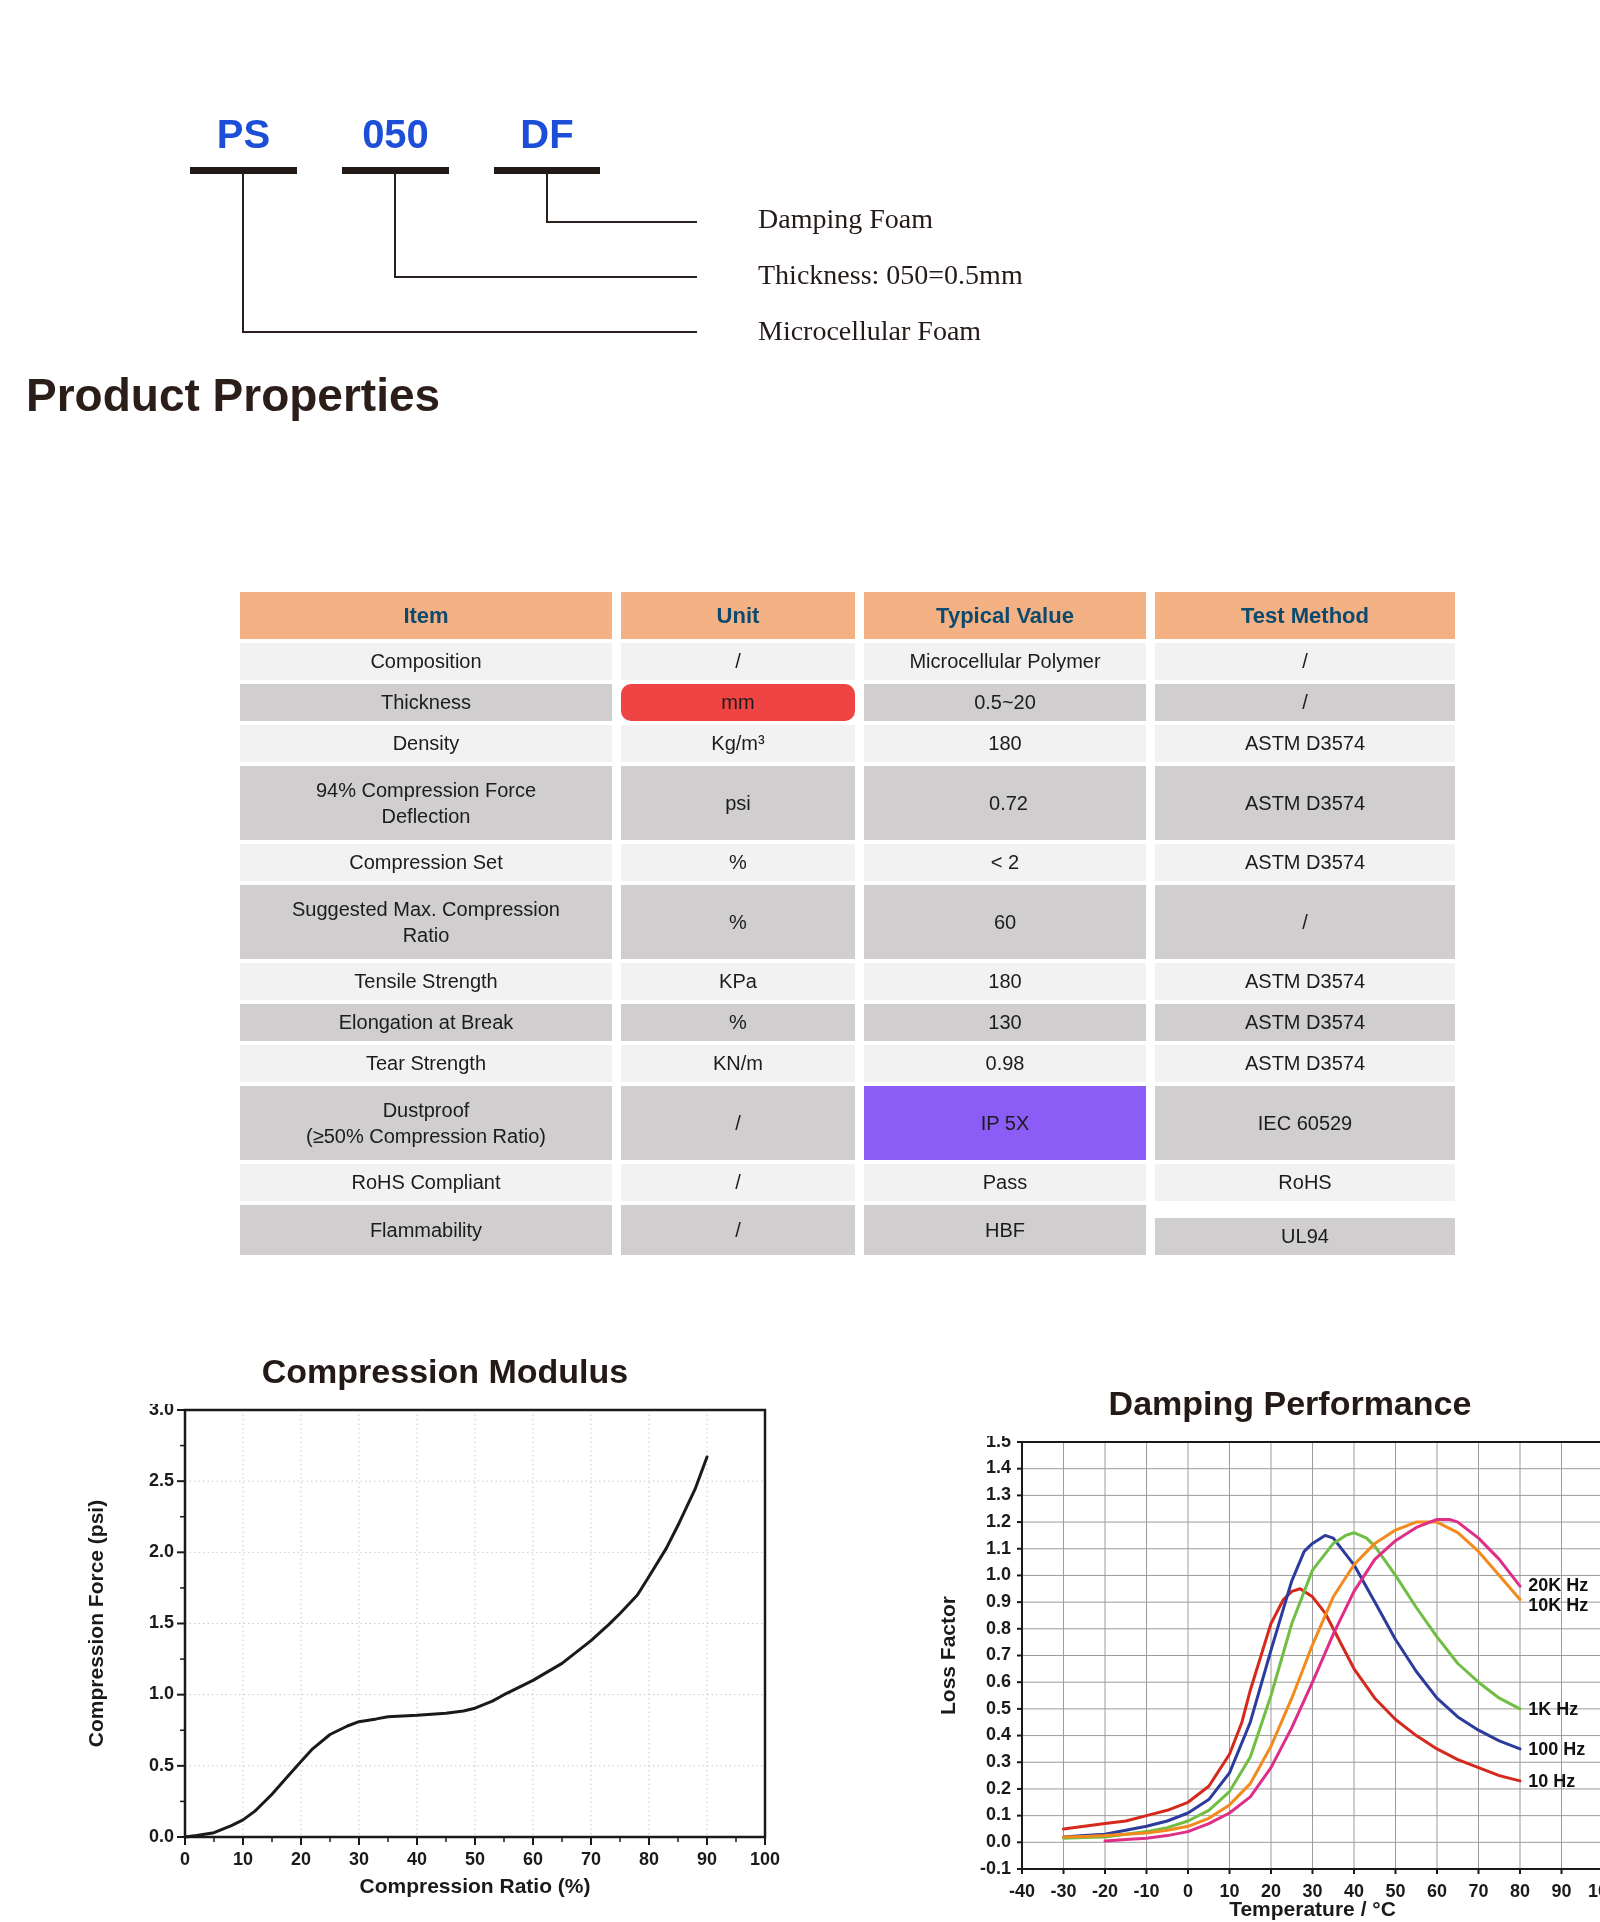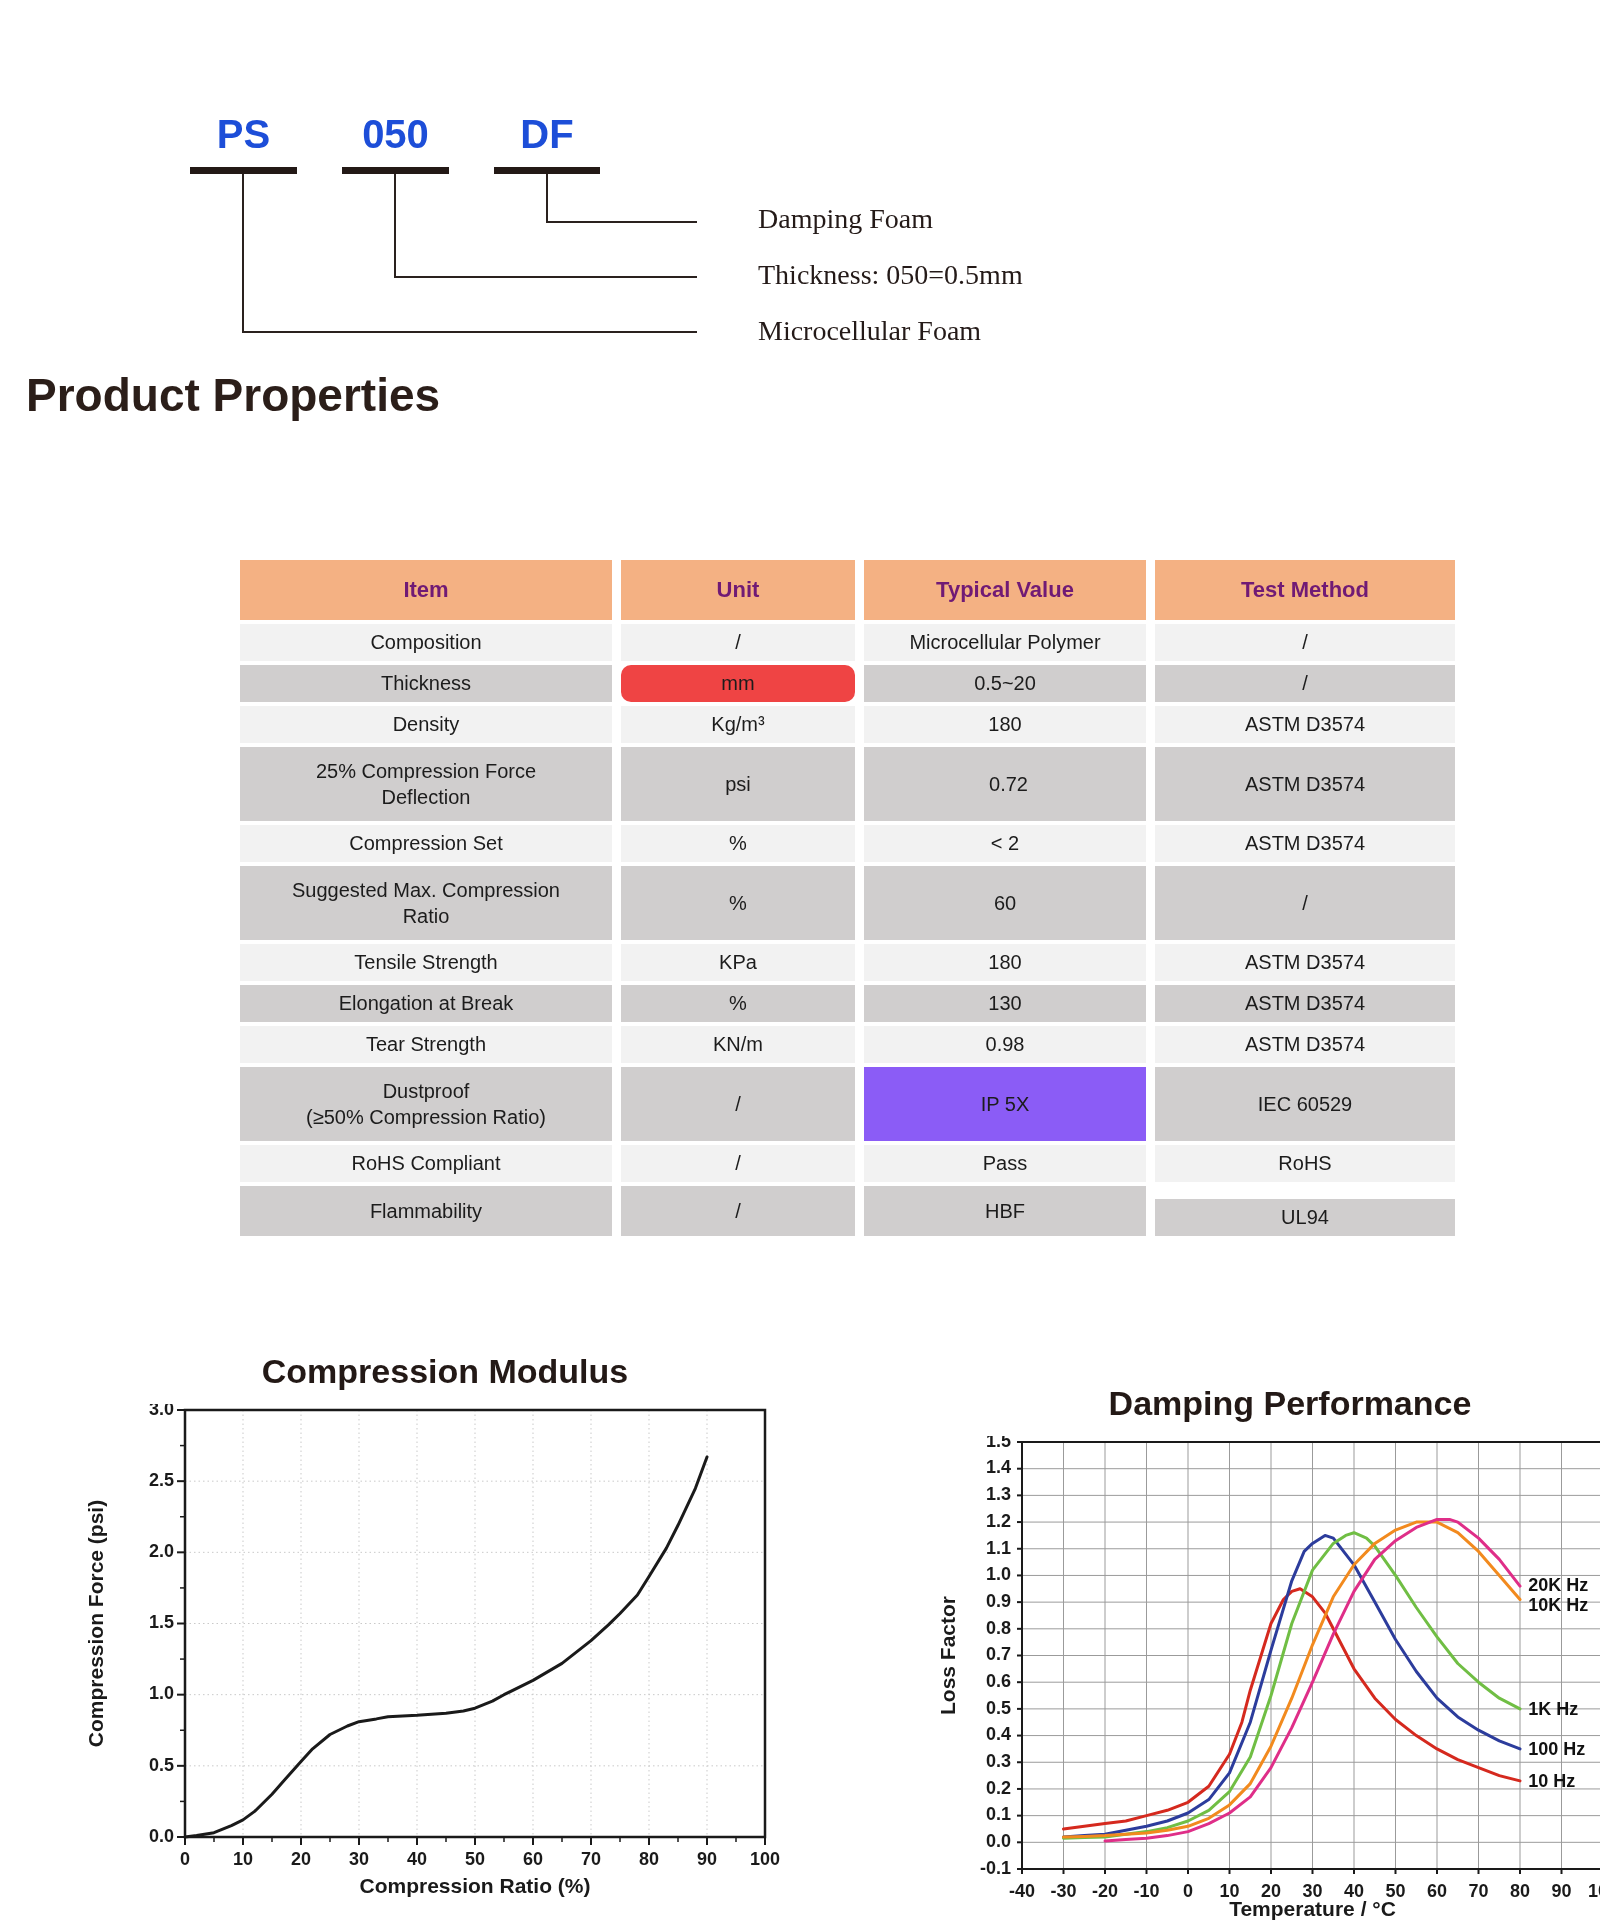--- a/index.html
+++ b/index.html
@@ -28,21 +28,21 @@
   .tbl {
     position:absolute; left:240px; top:560px;
     display:grid; grid-template-columns:372px 234px 282px 300px;
     column-gap:9px; row-gap:4px; background:#ffffff;
   }
   .cell {
     display:flex; align-items:center; justify-content:center;
     text-align:center; font-size:20px; line-height:1.32; color:#1c1c1c;
     white-space:pre-line;
   }
-  .cell.th { font-size:22px; font-weight:700; color:#701a75; height:60px; }
+  .cell.th { font-size:22px; font-weight:700; color:#0c4a6e; height:47px;margin-top:32px; }
   
   .chart { position:absolute; top:1352px; }
   .chart-title {
     position:absolute; top:0; height:52px; text-align:center;
     font-size:34px; font-weight:700; color:#231916;
   }
   .chart svg { position:absolute; top:52px; left:0; }
   svg text { font-family:"Liberation Sans", sans-serif; }
   svg .tick-label   { font-size:18px; font-weight:700; fill:#1a1a1a; }
   svg .axis-title   { font-size:21px; font-weight:700; fill:#1a1a1a; }
@@ -88,21 +88,21 @@
       <div class="cell" style="background: rgb(242, 242, 242); min-height: 37px;">Microcellular Polymer</div>
       <div class="cell" style="background: rgb(242, 242, 242); min-height: 37px;">/</div>
       <div class="cell" style="background: rgb(208, 206, 206); min-height: 37px;">Thickness</div>
       <div class="cell" style="background: #ef4444; min-height: 37px; border-radius: 10px;">mm</div>
       <div class="cell" style="background: rgb(208, 206, 206); min-height: 37px;">0.5~20</div>
       <div class="cell" style="background: rgb(208, 206, 206); min-height: 37px;">/</div>
       <div class="cell" style="background: rgb(242, 242, 242); min-height: 37px;">Density</div>
       <div class="cell" style="background: rgb(242, 242, 242); min-height: 37px;">Kg/m³</div>
       <div class="cell" style="background: rgb(242, 242, 242); min-height: 37px;">180</div>
       <div class="cell" style="background: rgb(242, 242, 242); min-height: 37px;">ASTM D3574</div>
-      <div class="cell" style="background: rgb(208, 206, 206); min-height: 74px;">25% Compression Force
+      <div class="cell" style="background: rgb(208, 206, 206); min-height: 74px;">94% Compression Force
 Deflection</div>
       <div class="cell" style="background: rgb(208, 206, 206); min-height: 74px;">psi</div>
       <div class="cell" style="background: rgb(208, 206, 206); min-height: 74px; padding-left: 7px;">0.72</div>
       <div class="cell" style="background: rgb(208, 206, 206); min-height: 74px;">ASTM D3574</div>
       <div class="cell" style="background: rgb(242, 242, 242); min-height: 37px;">Compression Set</div>
       <div class="cell" style="background: rgb(242, 242, 242); min-height: 37px;">%</div>
       <div class="cell" style="background: rgb(242, 242, 242); min-height: 37px;">&lt; 2</div>
       <div class="cell" style="background: rgb(242, 242, 242); min-height: 37px;">ASTM D3574</div>
       <div class="cell" style="background: rgb(208, 206, 206); min-height: 74px;">Suggested Max. Compression
 Ratio</div>

